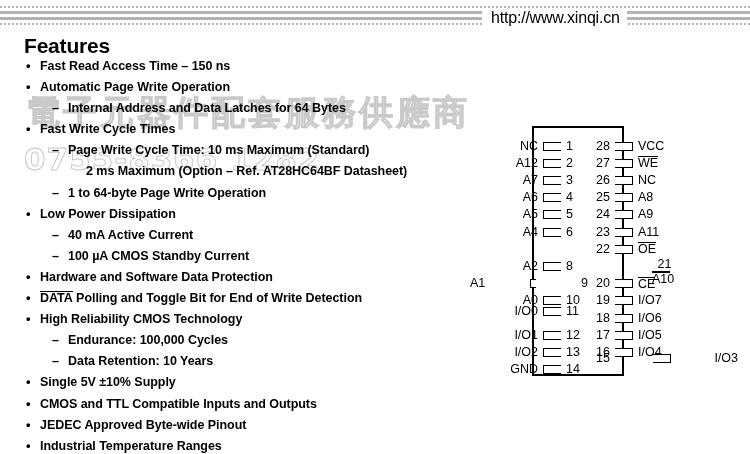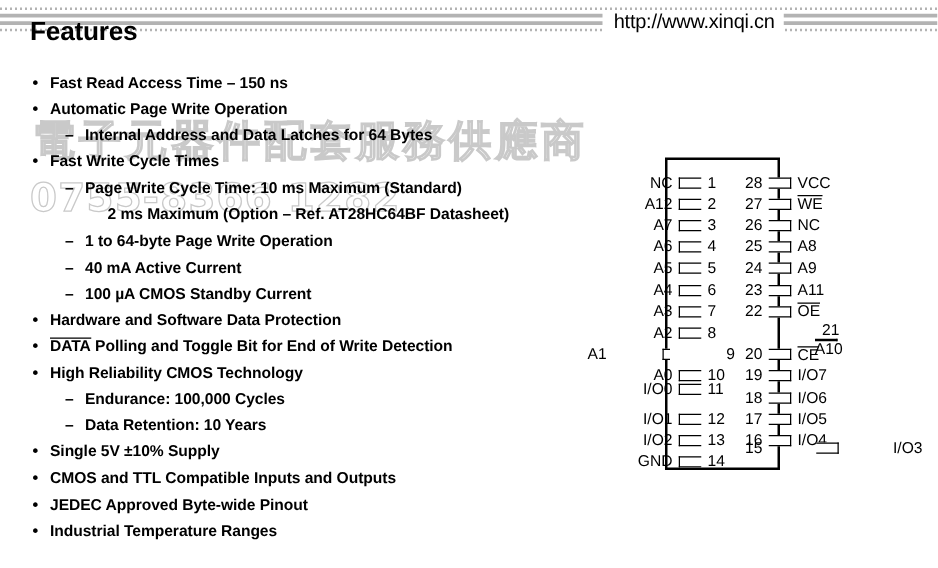--- a/index.html
+++ b/index.html
@@ -52,21 +52,21 @@
     font-family:"DejaVu Sans",sans-serif;
   }
   #wm-phone{
     left:24px;top:141px;
     font-size:31px;
     letter-spacing:1px;
     font-family:"DejaVu Sans",sans-serif;
   }
   
   #features-title{
-    position:absolute;left:24px;top:14px;
+    position:absolute;left:24px;top:34px;
     font-size:21px;font-weight:700;
     letter-spacing:-0.2px;
     z-index:2;
   }
   #features-list{
     position:absolute;left:24px;top:56px;width:430px;
     z-index:2;
   }
   .feat{
     position:relative;
@@ -149,20 +149,21 @@
 
 <div id="features-title">Features</div>
 <div id="features-list">
     <div class="feat lvl1">Fast Read Access Time – 150 ns</div>
     <div class="feat lvl1">Automatic Page Write Operation</div>
     <div class="feat lvl2">Internal Address and Data Latches for 64 Bytes</div>
     <div class="feat lvl1">Fast Write Cycle Times</div>
     <div class="feat lvl2">Page Write Cycle Time: 10 ms Maximum (Standard)</div>
     <div class="feat lvl3">2 ms Maximum (Option – Ref. AT28HC64BF Datasheet)</div>
     <div class="feat lvl2">1 to 64-byte Page Write Operation</div>
+    <div class="feat lvl1">Low Power Dissipation</div>
     <div class="feat lvl2">40 mA Active Current</div>
     <div class="feat lvl2">100 µA CMOS Standby Current</div>
     <div class="feat lvl1">Hardware and Software Data Protection</div>
     <div class="feat lvl1"><span class="ovl">DATA</span> Polling and Toggle Bit for End of Write Detection</div>
     <div class="feat lvl1">High Reliability CMOS Technology</div>
     <div class="feat lvl2">Endurance: 100,000 Cycles</div>
     <div class="feat lvl2">Data Retention: 10 Years</div>
     <div class="feat lvl1">Single 5V ±10% Supply</div>
     <div class="feat lvl1">CMOS and TTL Compatible Inputs and Outputs</div>
     <div class="feat lvl1">JEDEC Approved Byte-wide Pinout</div>
@@ -194,25 +195,20 @@
     <div class="pin-row left" style="top: 80.8px;">
       <span class="pin-label">A5</span>
       <span class="pin-stub"></span>
       <span class="pin-num">5</span>
     </div>
     <div class="pin-row left" style="top: 98px;">
       <span class="pin-label">A4</span>
       <span class="pin-stub"></span>
       <span class="pin-num">6</span>
     </div>
-    <div class="pin-row left" style="top: 115.2px;">
-      <span class="pin-label">A3</span>
-      <span class="pin-stub"></span>
-      <span class="pin-num">7</span>
-    </div>
     <div class="pin-row left" style="top: 132.4px;">
       <span class="pin-label">A2</span>
       <span class="pin-stub"></span>
       <span class="pin-num">8</span>
     </div>
     <div class="pin-row left" style="top: 149.6px; gap: 40px;">
       <span class="pin-label">A1</span>
       <span class="pin-stub"></span>
       <span class="pin-num">9</span>
     </div>

